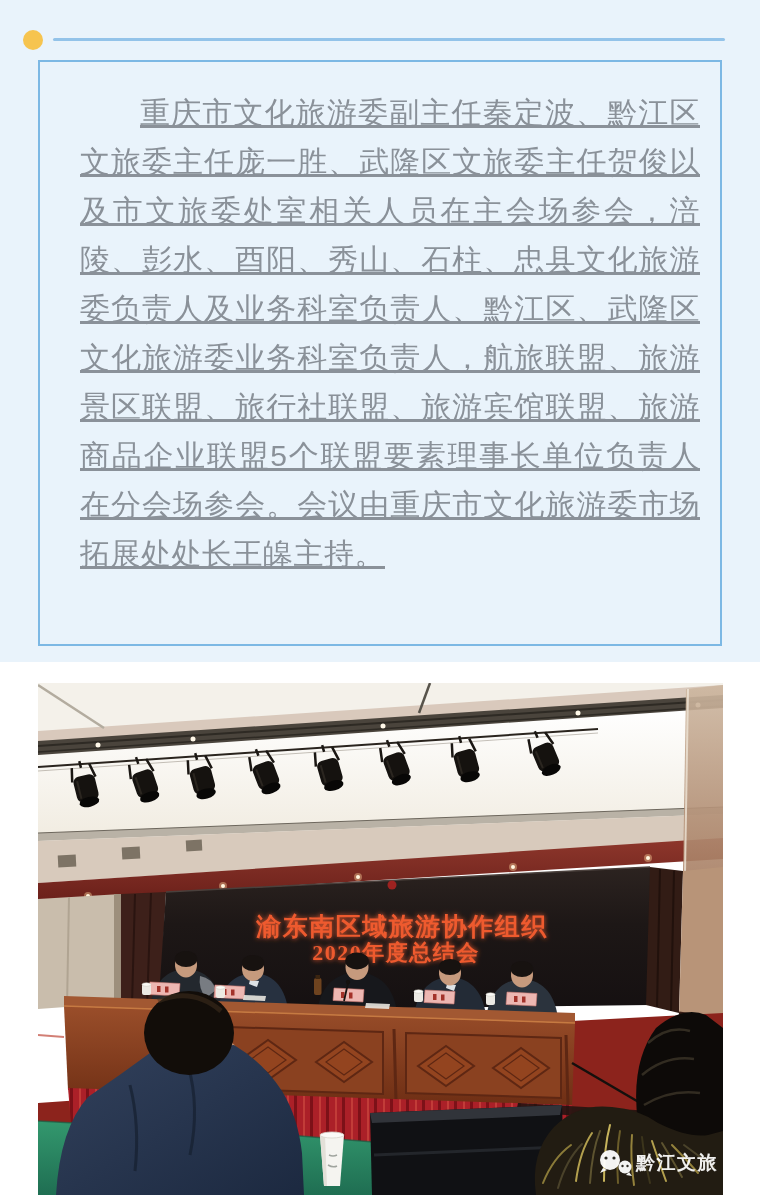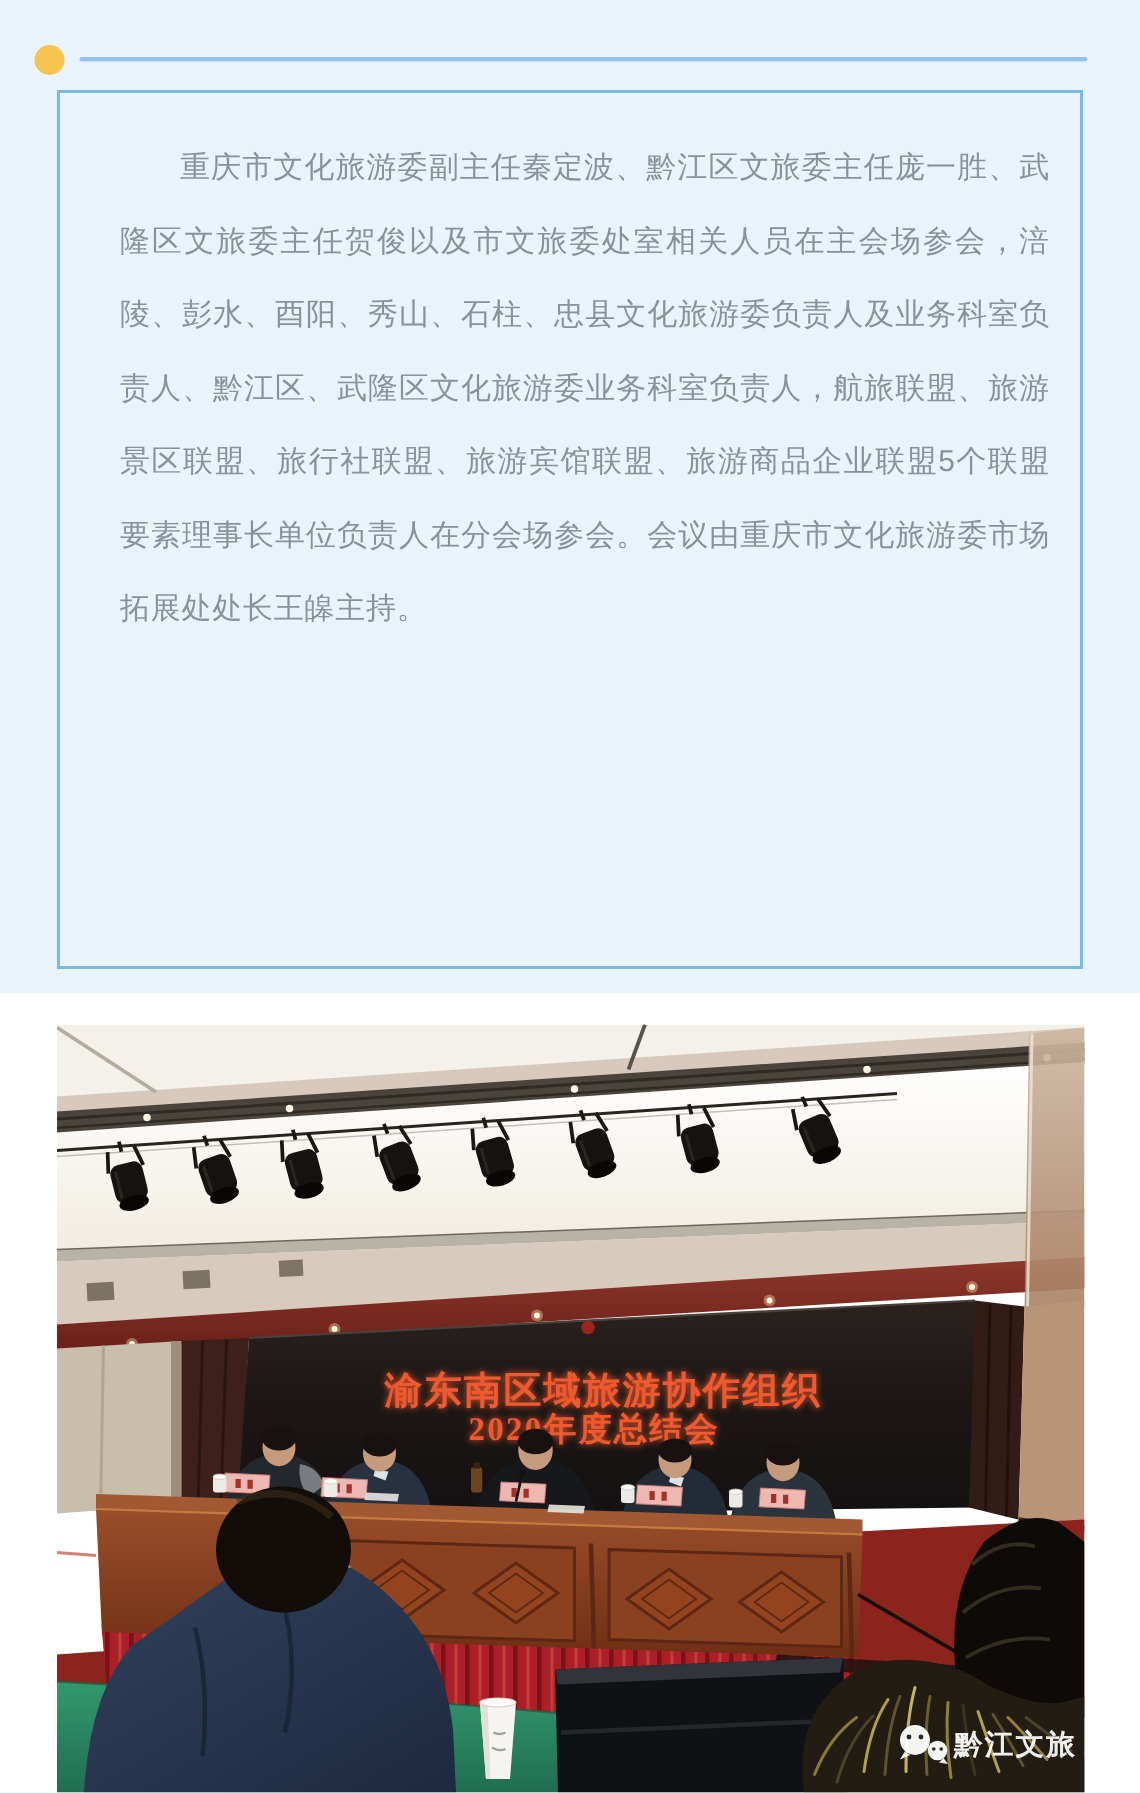--- a/index.html
+++ b/index.html
@@ -19,22 +19,22 @@
   .decor-line{
     position:absolute;left:53px;top:38px;width:672px;height:3px;
     border-radius:2px;background:#93c3e9;
   }
   .quote-box{
     position:absolute;left:38px;top:60px;width:684px;height:586px;
     box-sizing:border-box;border:2px solid #7cb8e4;
     padding:26px 20px 0 40px;
   }
   .quote-box p{
-    margin:0;font-size:20px;line-height:49px;letter-spacing:0.5px;
-    color:#8a9199;text-align:justify;text-indent:2em;
+    margin:0;font-size:30px;line-height:49px;letter-spacing:0.5px;
+    color:#8a9199;text-align:justify;text-indent:2em;text-decoration:underline;
   }
   .photo-figure{
     position:absolute;left:38px;top:683px;width:685px;height:420px;margin:0;
   }
   .photo-figure svg{display:block;}
 </style>
 </head>
 <body>
 
 <div class="top-section">

